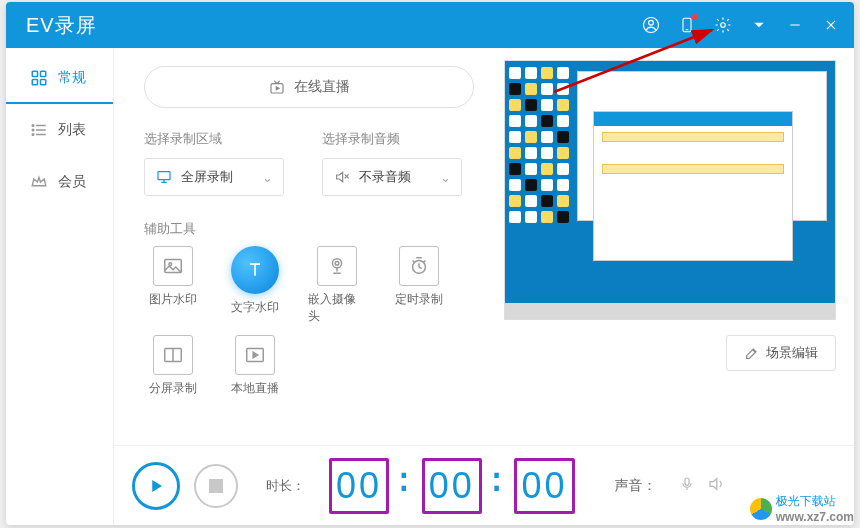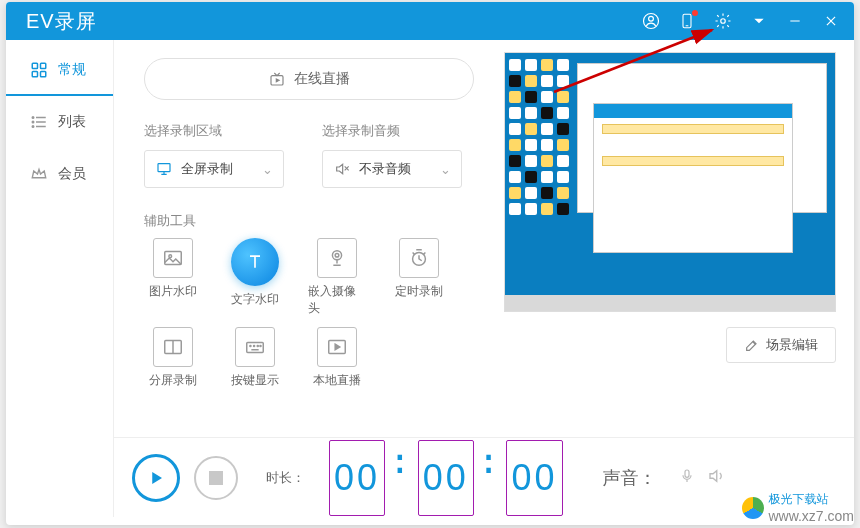--- a/index.html
+++ b/index.html
@@ -1,18 +1,18 @@
 <!DOCTYPE html>
 <html><head>
 <meta charset="utf-8">
 <style>
 * { margin: 0; padding: 0; box-sizing: border-box; font-family: "Microsoft YaHei", Arial, sans-serif; }
 body { width: 860px; height: 528px; background: #f0f0f0; position: relative; overflow: hidden; }
 .window { width: 848px; height: 523px; margin: 2px auto 0; background: #fff; border-radius: 4px; box-shadow: 0 2px 8px rgba(0,0,0,0.15); overflow: hidden; position: relative; }
-.titlebar { height: 38px; background: #1296db; display: flex; align-items: center; justify-content: space-between; padding: 0 14px 0 20px; color: #fff; }
+.titlebar { height: 46px; background: #1296db; display: flex; align-items: center; justify-content: space-between; padding: 0 14px 0 20px; color: #fff; }
 .titlebar-title { font-size: 20px; font-weight: 400; letter-spacing: 1px; }
 .titlebar-icons { display: flex; gap: 18px; align-items: center; }
 .titlebar-icons span { cursor: pointer; display: flex; align-items: center; justify-content: center; width: 18px; height: 18px; }
 .content { display: flex; height: calc(100% - 46px); }
 .sidebar { width: 108px; border-right: 1px solid #eee; padding-top: 4px; display: flex; flex-direction: column; }
 .sidebar-item { height: 52px; display: flex; align-items: center; padding-left: 24px; gap: 10px; font-size: 14px; color: #555; cursor: pointer; position: relative; }
 .sidebar-item.active { color: #1296db; }
 .sidebar-item.active::before { content: ""; position: absolute; left: 0; bottom: 0; width: 100%; height: 2px; background: #1296db; }
 .main { flex: 1; padding: 18px 0 0 30px; position: relative; }
 .tabs { width: 330px; height: 42px; border: 1px solid #e0e0e0; border-radius: 21px; display: flex; overflow: hidden; }
@@ -41,28 +41,28 @@
 .preview-win2-head { height: 14px; background: #1296db; }
 .preview-win2-row { height: 10px; margin: 6px 8px; background: #ffe8a3; border: 1px solid #e6c35c; }
 .scene-edit { position: absolute; right: 18px; top: 287px; height: 36px; width: 110px; border: 1px solid #e0e0e0; border-radius: 3px; display: flex; align-items: center; justify-content: center; gap: 6px; font-size: 13px; color: #555; cursor: pointer; }
 .footer { position: absolute; left: 0; right: 0; bottom: 0; height: 80px; border-top: 1px solid #eee; display: flex; align-items: center; padding: 0 18px; gap: 14px; }
 .rec-btn { width: 48px; height: 48px; border: 3px solid #1296db; border-radius: 50%; display: flex; align-items: center; justify-content: center; cursor: pointer; }
 .rec-btn svg { fill: #1296db; }
 .stop-btn { width: 44px; height: 44px; border: 2px solid #c8c8c8; border-radius: 50%; display: flex; align-items: center; justify-content: center; cursor: pointer; }
 .stop-btn i { width: 14px; height: 14px; background: #c8c8c8; }
 .dur-label { font-size: 13px; color: #666; margin-left: 14px; }
 .timer { font-family: "DS-Digital", monospace; font-size: 36px; color: #1296db; letter-spacing: 3px; margin-left: 10px; display: flex; gap: 4px; }
-.timer span { border: 1px solid #a21caf; padding: 16px 4px; border-radius: 2px; }
-.snd-label { font-size: 18px; color: #666; margin-left: 26px; }
+.timer span { border: 3px solid #a21caf; padding: 4px 4px; border-radius: 2px; }
+.snd-label { font-size: 14px; color: #666; margin-left: 26px; }
 .snd-icons { display: flex; gap: 12px; margin-left: 8px; color: #bbb; }
 .red-dot { position: absolute; width: 6px; height: 6px; background: #ff3b30; border-radius: 50%; top: -2px; right: -2px; }
 .arrow { position: absolute; top: 48px; left: 556px; width: 170px; height: 1px; pointer-events: none; }
 .logo-corner { position: absolute; right: 6px; bottom: 4px; font-size: 12px; color: #1296db; display: flex; align-items: center; gap: 4px; }
 .logo-corner .g { width: 22px; height: 22px; border-radius: 50%; background: conic-gradient(#4caf50 0 120deg, #2196f3 120deg 240deg, #ffc107 240deg 360deg); }
-.logo-corner .sub { color: #888; font-size: 14px; }
+.logo-corner .sub { color: #888; font-size: 12px; font-weight: bold; }
 </style>
 </head>
 <body>
 
 <div class="window">
   <div class="titlebar">
     <div class="titlebar-title">EV录屏</div>
     <div class="titlebar-icons">
       <span>
           <svg width="18" height="18" viewBox="0 0 24 24" fill="none" stroke="#fff" stroke-width="1.6">
@@ -212,33 +212,20 @@
           <div class="tool-label">定时录制</div>
         </div>
         <div class="tool">
           <div class="tool-icon">
               <svg width="22" height="22" viewBox="0 0 24 24" fill="none" stroke="#999" stroke-width="1.6">
                 <rect x="3" y="5" width="18" height="14" rx="1"></rect>
                 <line x1="12" y1="5" x2="12" y2="19"></line>
               </svg>
             </div>
           <div class="tool-label">分屏录制</div>
-        </div>
-        <div class="tool">
-          <div class="tool-icon">
-              <svg width="22" height="22" viewBox="0 0 24 24" fill="none" stroke="#999" stroke-width="1.6">
-                <rect x="3" y="7" width="18" height="11" rx="1"></rect>
-                <circle cx="7" cy="11" r="0.6" fill="#999"></circle>
-                <circle cx="11" cy="11" r="0.6" fill="#999"></circle>
-                <circle cx="15" cy="11" r="0.6" fill="#999"></circle>
-                <circle cx="18" cy="11" r="0.6" fill="#999"></circle>
-                <line x1="8" y1="15" x2="16" y2="15"></line>
-              </svg>
-            </div>
-          <div class="tool-label">按键显示</div>
         </div>
         <div class="tool">
           <div class="tool-icon">
               <svg width="22" height="22" viewBox="0 0 24 24" fill="none" stroke="#999" stroke-width="1.6">
                 <rect x="3" y="5" width="18" height="14" rx="1"></rect>
                 <path d="M10 9l5 3-5 3z" fill="#999"></path>
               </svg>
             </div>
           <div class="tool-label">本地直播</div>
         </div>

